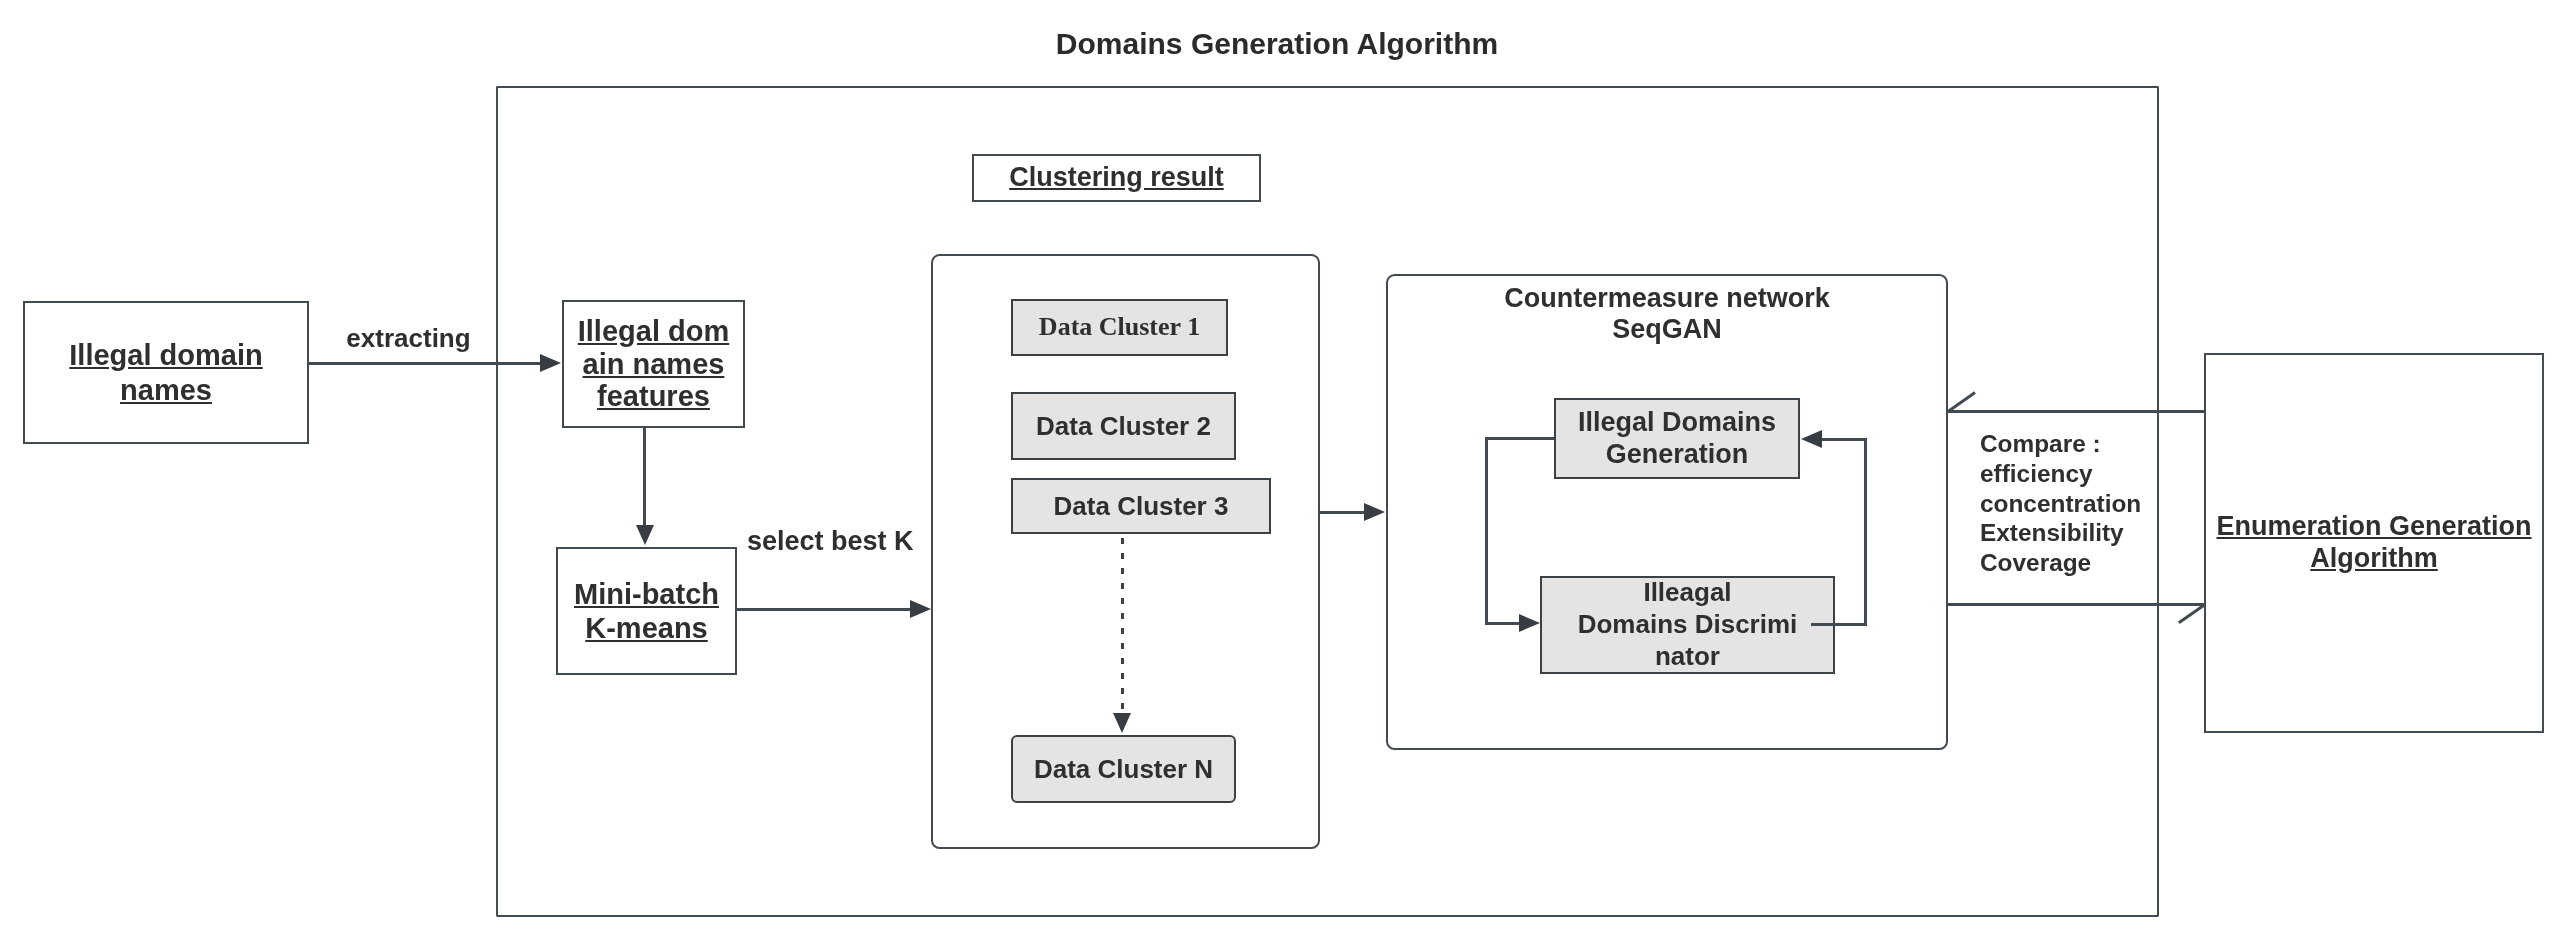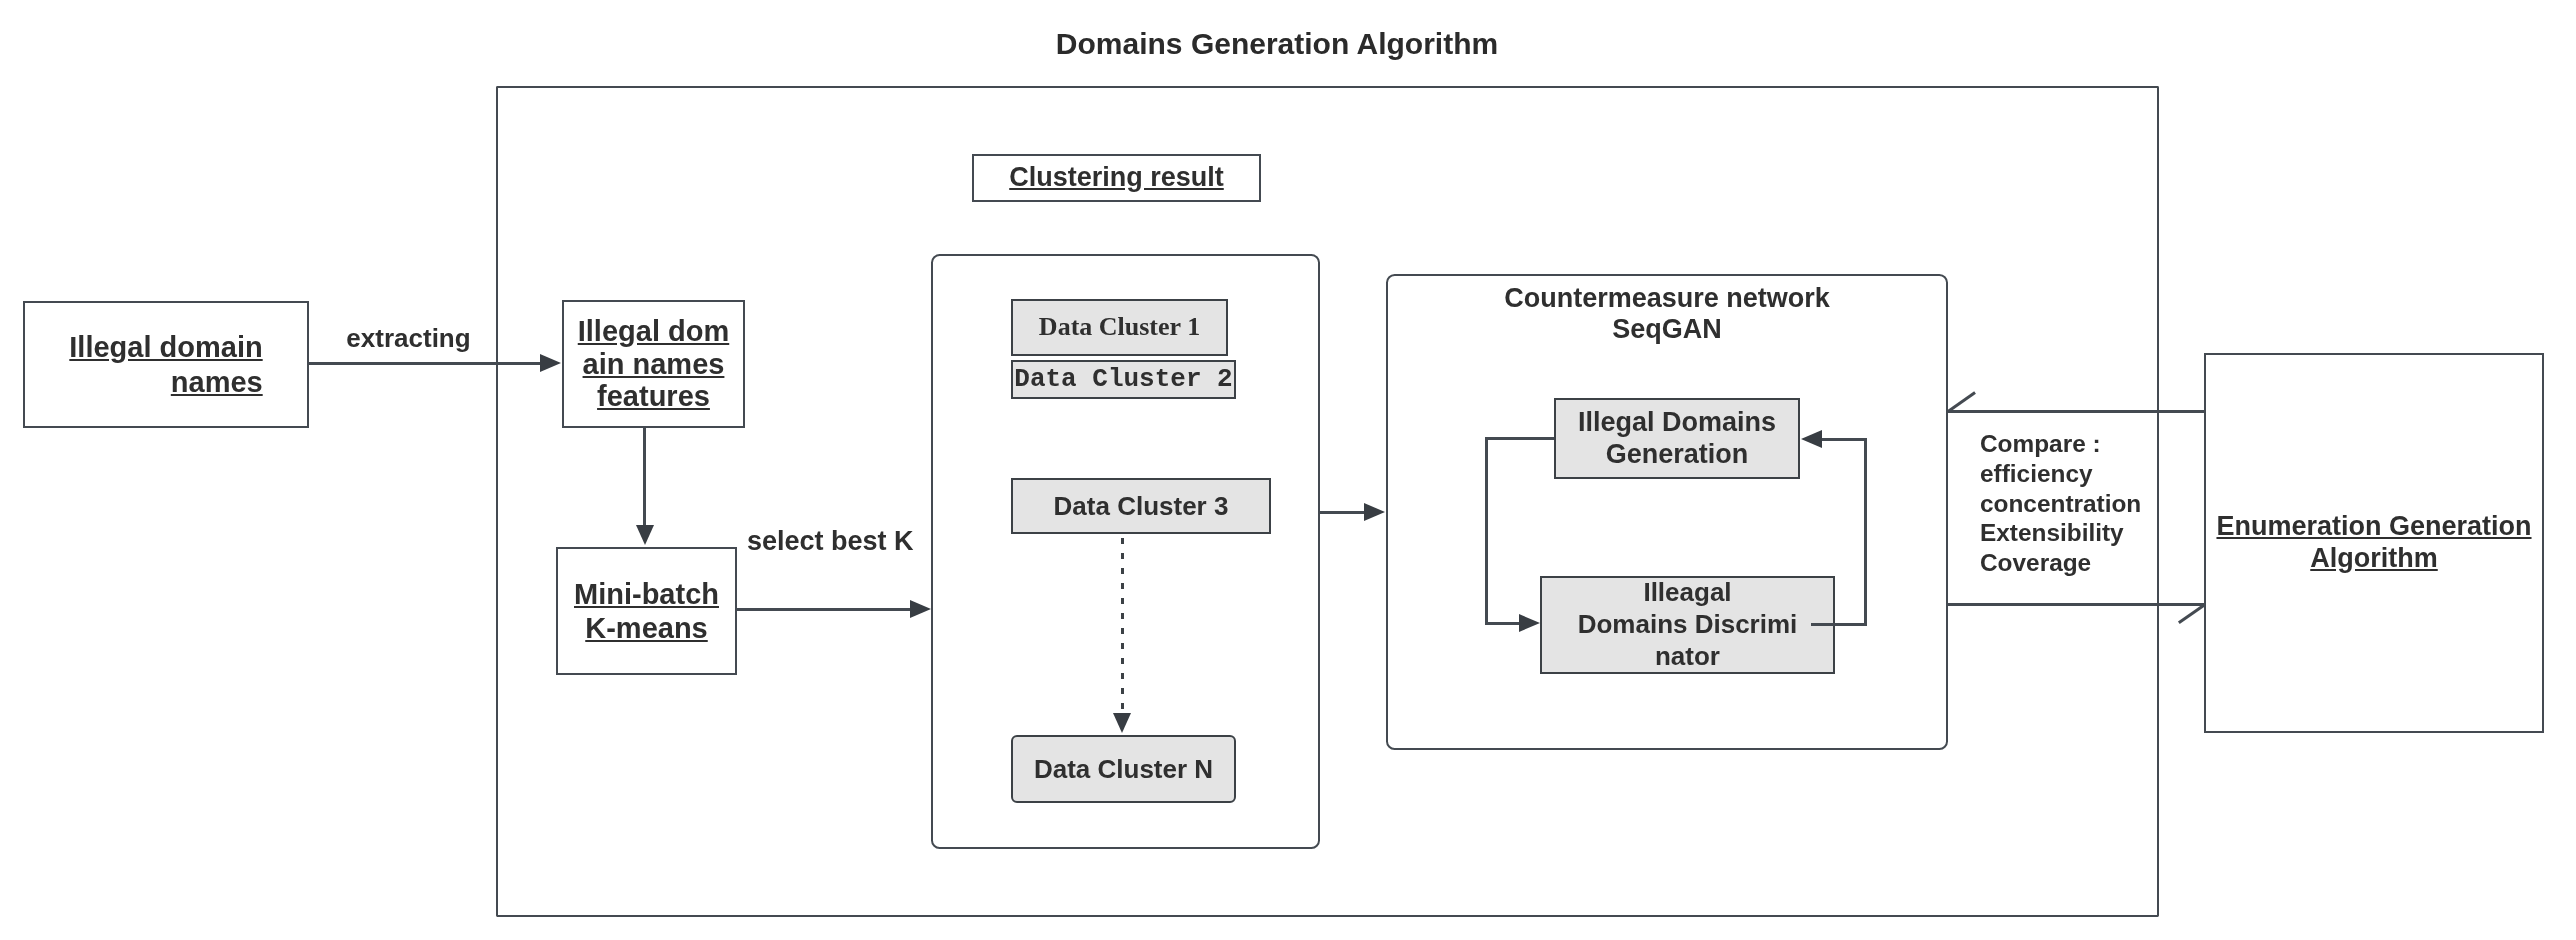--- a/index.html
+++ b/index.html
@@ -46,21 +46,21 @@
 </style>
 </head>
 <body>
 
 <div class="canvas">
 
   <div class="title txt">Domains Generation Algorithm</div>
 
   <div class="container-box" style="left:496px;top:86px;width:1663px;height:831px;border-radius:1.4px;"></div>
 
-  <div class="box txt" style="left:23px;top:301px;width:286px;height:127px;font-size:29px;text-align:right;">Illegal domain
+  <div class="box txt" style="left:23px;top:301px;width:286px;height:143px;font-size:29px;">Illegal domain
 names</div>
 
   <div class="lbl txt" style="left:337px;top:324px;width:143px;text-align:center;font-size:26px;">extracting</div>
   <div class="hline" style="left:308px;top:362px;width:237px;"></div>
   <div class="tri-right" style="left:540px;top:354px;"></div>
 
   <div class="box txt" style="left:562px;top:300px;width:183px;height:128px;font-size:29px;line-height:1.13;">Illegal dom
 ain names
 features</div>
 
@@ -72,21 +72,21 @@
 
   <div class="lbl txt" style="left:747px;top:526px;width:215px;font-size:27px;">select best K</div>
   <div class="hline" style="left:737px;top:608px;width:176px;"></div>
   <div class="tri-right" style="left:910px;top:600px;"></div>
 
   <div class="box txt" style="left:972px;top:154px;width:289px;height:48px;font-size:27px;">Clustering result</div>
 
   <div class="container-box" style="left:931px;top:254px;width:389px;height:595px;"></div>
 
   <div class="graybox txt" style="left:1011px;top:299px;width:217px;height:57px;font-size:26px;font-family:Liberation Serif, serif;">Data Cluster 1</div>
-  <div class="graybox txt" style="left:1011px;top:360px;width:225px;height:39px;font-size:26px;font-family:Liberation Mono, monospace;">Data Cluster 2</div>
+  <div class="graybox txt" style="left:1011px;top:392px;width:225px;height:68px;font-size:26px;">Data Cluster 2</div>
   <div class="graybox txt" style="left:1011px;top:478px;width:260px;height:56px;font-size:26px;">Data Cluster 3</div>
 
   <div class="dotline" style="left:1121px;top:538px;height:172px;"></div>
   <div class="tri-down" style="left:1113px;top:713px;"></div>
   <div class="graybox txt" style="left:1011px;top:735px;width:225px;height:68px;font-size:26px;border-radius:6px;">Data Cluster N</div>
 
   <div class="hline" style="left:1320px;top:511px;width:47px;"></div>
   <div class="tri-right" style="left:1364px;top:503px;"></div>
 
   <div class="container-box" style="left:1386px;top:274px;width:562px;height:476px;"></div>

